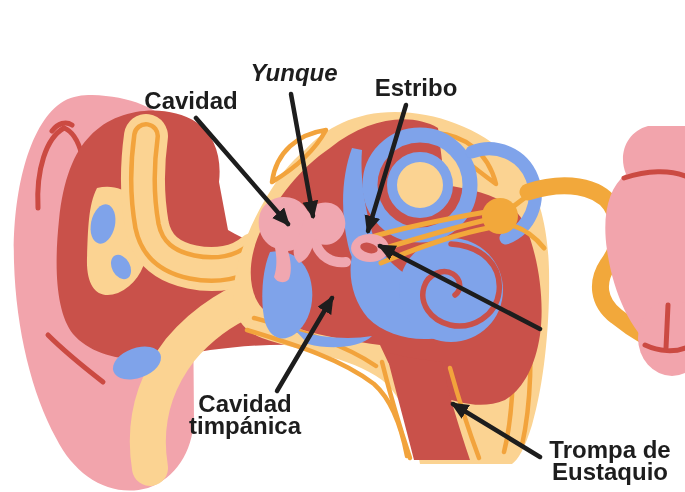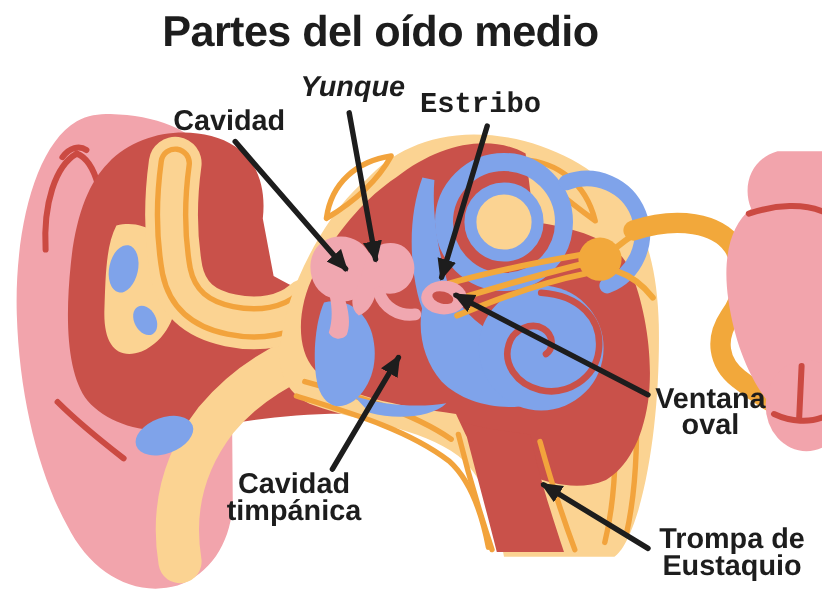--- a/index.html
+++ b/index.html
@@ -16,21 +16,21 @@
     color:var(--label-black,#1d1d1d);
   }
   .lbl{
     position:absolute;
     font-size:24px;font-weight:700;line-height:22px;
     color:var(--label-black,#1d1d1d);
     text-align:center;white-space:pre-line;
   }
   .lbl-martillo{left:133px;top:90px;width:116px;}
   .lbl-yunque{left:246px;top:62px;width:96px;font-style:italic;}
-  .lbl-estribo{left:350px;top:77px;width:96px;font-family:Liberation Mono, monospace;}
+  .lbl-estribo{left:368px;top:77px;width:96px;}
   .lbl-ventana{left:532px;top:322px;width:120px;}
   .lbl-cavidad{left:175px;top:393px;width:140px;}
   .lbl-trompa{left:528px;top:439px;width:164px;}
 </style>
 </head>
 <body>
 
 <div class="stage">
 
   <svg width="685" height="492" viewBox="0 0 685 492" stroke-linecap="round" stroke-linejoin="round">
@@ -151,25 +151,22 @@
     <g stroke="#1d1d1d" stroke-width="4.5" fill="none">
       <line x1="196" y1="118" x2="288" y2="224" marker-end="url(#ah)"></line>
       <line x1="291" y1="94" x2="313" y2="216" marker-end="url(#ah)"></line>
       <line x1="406" y1="105" x2="368" y2="231" marker-end="url(#ah)"></line>
       <line x1="540" y1="329" x2="380" y2="246" marker-end="url(#ah)"></line>
       <line x1="277" y1="391" x2="332" y2="298" marker-end="url(#ah)"></line>
       <line x1="540" y1="457" x2="453" y2="404" marker-end="url(#ah)"></line>
     </g>
   </svg>
 
-  <div class="title">Partes del oído medio</div>
 
   <div class="lbl lbl-martillo">Cavidad</div>
   <div class="lbl lbl-yunque">Yunque</div>
   <div class="lbl lbl-estribo">Estribo</div>
-  <div class="lbl lbl-ventana">Ventana
-oval</div>
   <div class="lbl lbl-cavidad">Cavidad
 timpánica</div>
   <div class="lbl lbl-trompa">Trompa de
 Eustaquio</div>
 
 </div>
 
 </body></html>

